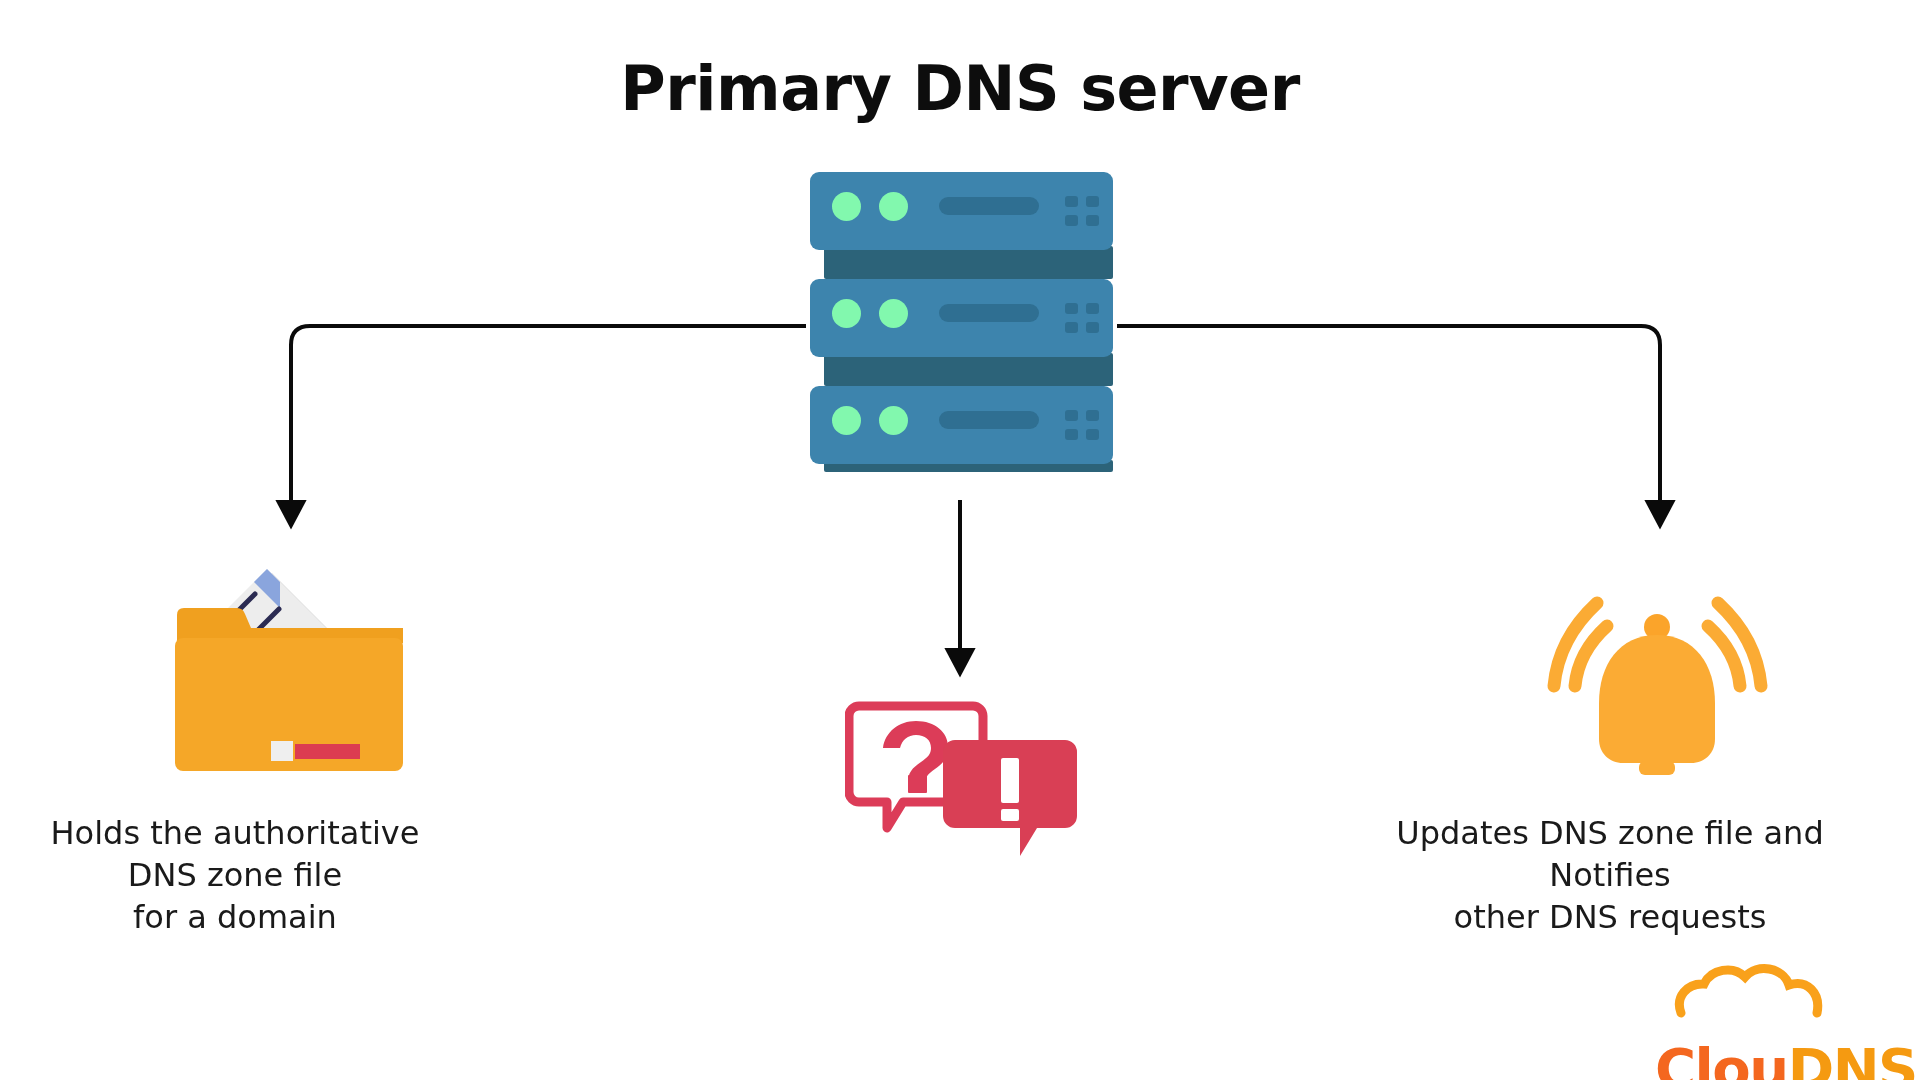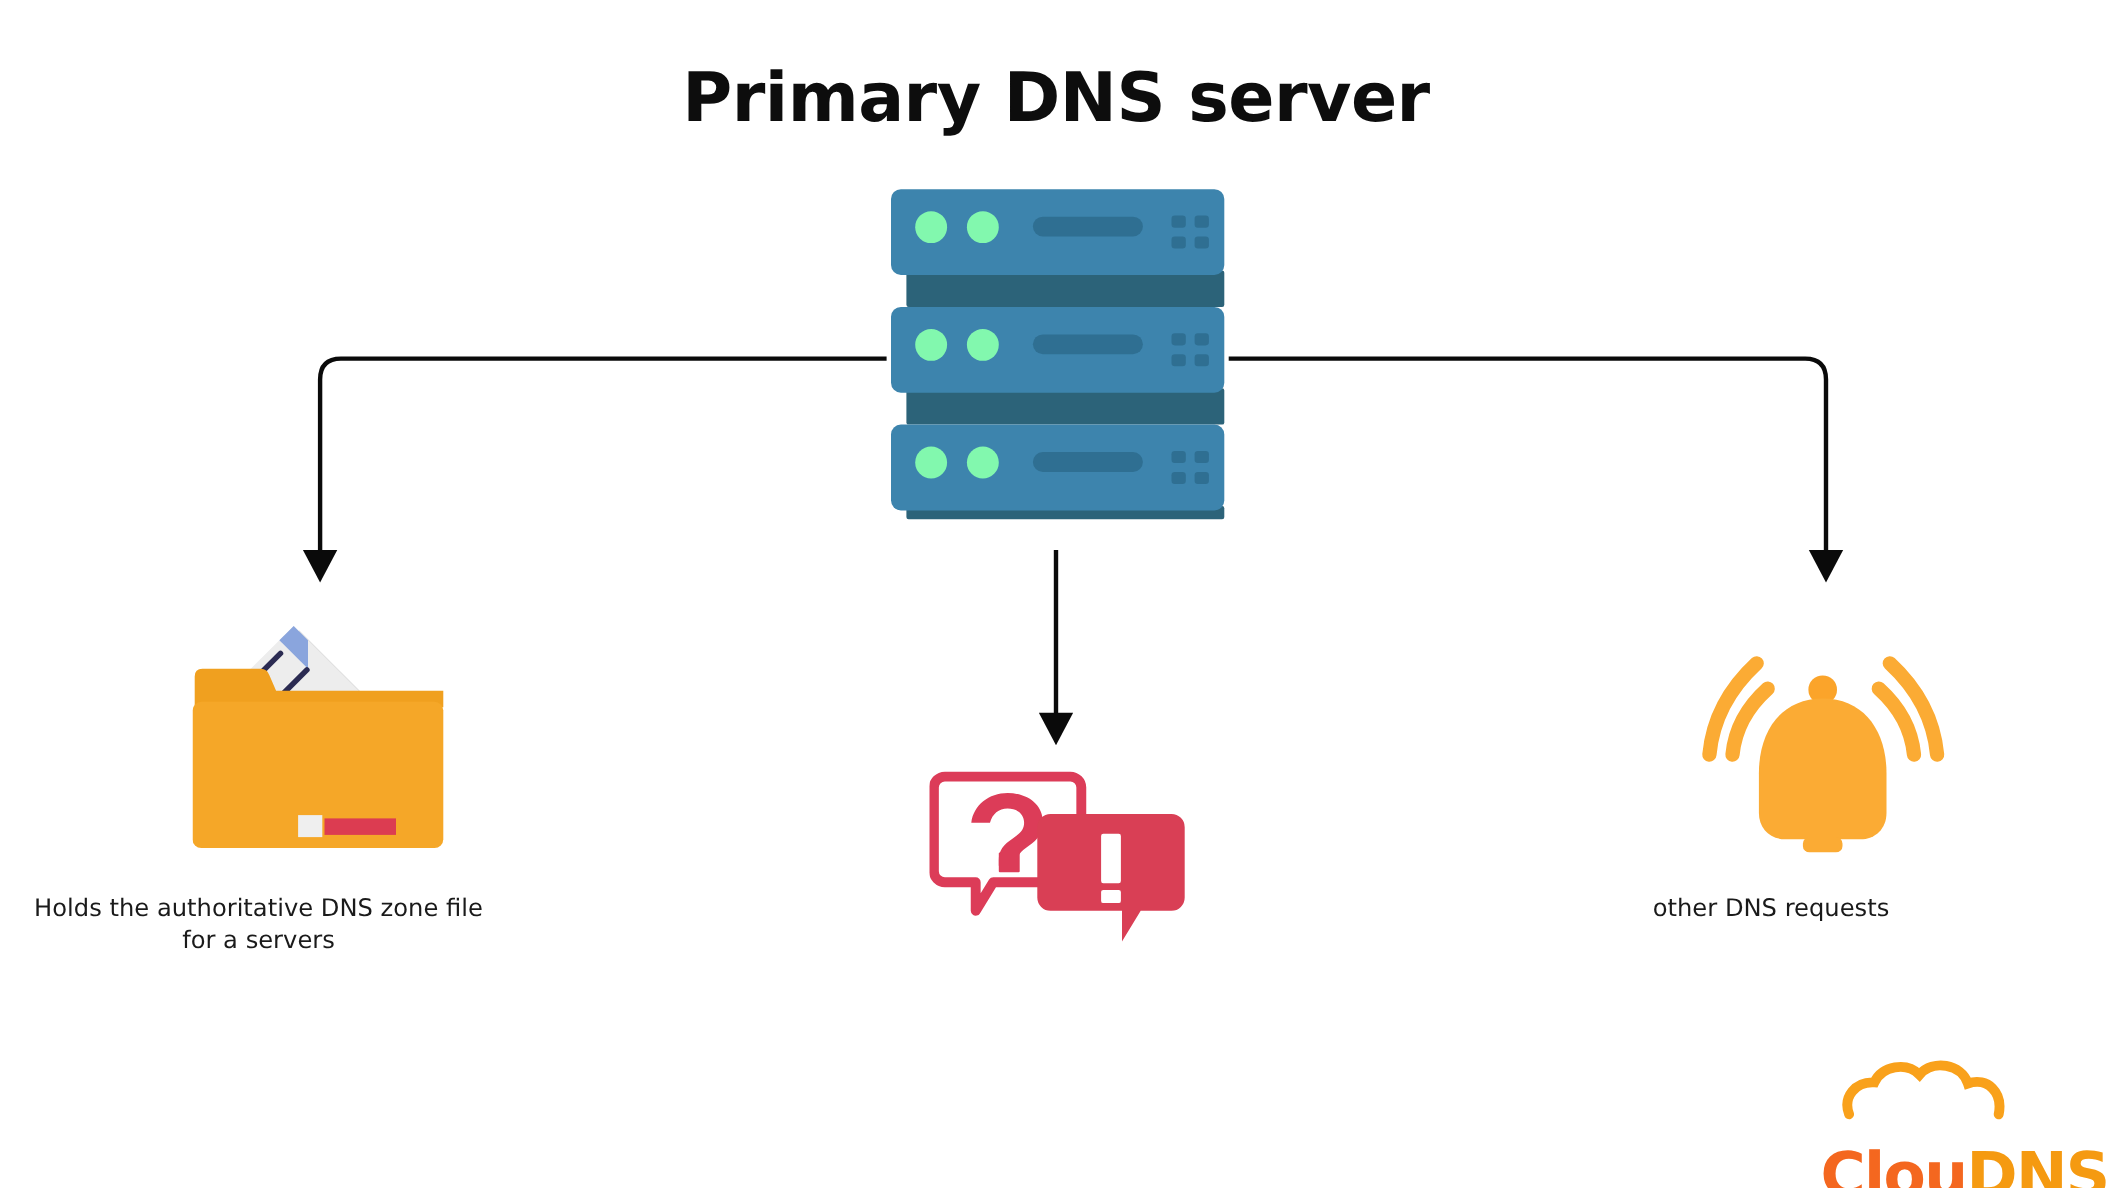--- a/index.html
+++ b/index.html
@@ -141,21 +141,21 @@
     left: 1535px;
     top: 585px;
     width: 245px;
     height: 190px;
   }
 
   
   .caption {
     position: absolute;
     text-align: center;
-    font-size: 22px;
+    font-size: 32px;
     line-height: 1.32;
     color: #1a1a1a;
     font-family: "DejaVu Sans", "Liberation Sans", sans-serif;
     font-weight: 400;
   }
   .caption.left   { left: 15px;   top: 812px; width: 440px; }
   .caption.center { left: 665px;  top: 896px; width: 570px; }
   .caption.right  { left: 1380px; top: 812px; width: 460px; }
 
   
@@ -289,25 +289,26 @@
       <path d="M183,18 C209,42 223,69 226,101"></path>
       <path d="M173,41 C193,59 203,80 205,101"></path>
     </g>
     <circle cx="122" cy="42" r="13" fill="#fba42a"></circle>
     <path d="M122,50 c-38,0 -58,30 -58,68 v36 c0,14 10,24 24,24 h68 c14,0 24,-10 24,-24 v-36 c0,-38 -20,-68 -58,-68 Z" fill="#fbab34"></path>
     <rect x="104" y="176" width="36" height="14" rx="6" fill="#fbab34"></rect>
   </svg>
 
   <div class="caption left">
     <div>Holds the authoritative DNS zone file</div>
-    <div>for a servers</div>
+    <div>for a domain</div>
   </div>
 
 
   <div class="caption right">
+    <div>Updates DNS zone file and Notifies</div>
     <div>other DNS requests</div>
   </div>
 
   <div class="logo">
     <svg width="240" height="60" viewBox="0 0 240 60" style="position:absolute;left:18px;top:-4px;">
       <path d="M8,52 C2,36 14,22 31,23 C38,8 60,4 72,16 C84,2 110,6 116,24 C134,18 148,32 144,52" fill="none" stroke="#f9a11b" stroke-width="9" stroke-linecap="round"></path>
     </svg>
     <div class="logo-text">
       <span class="clou">Clou</span><span class="dns">DNS</span>
     </div>

